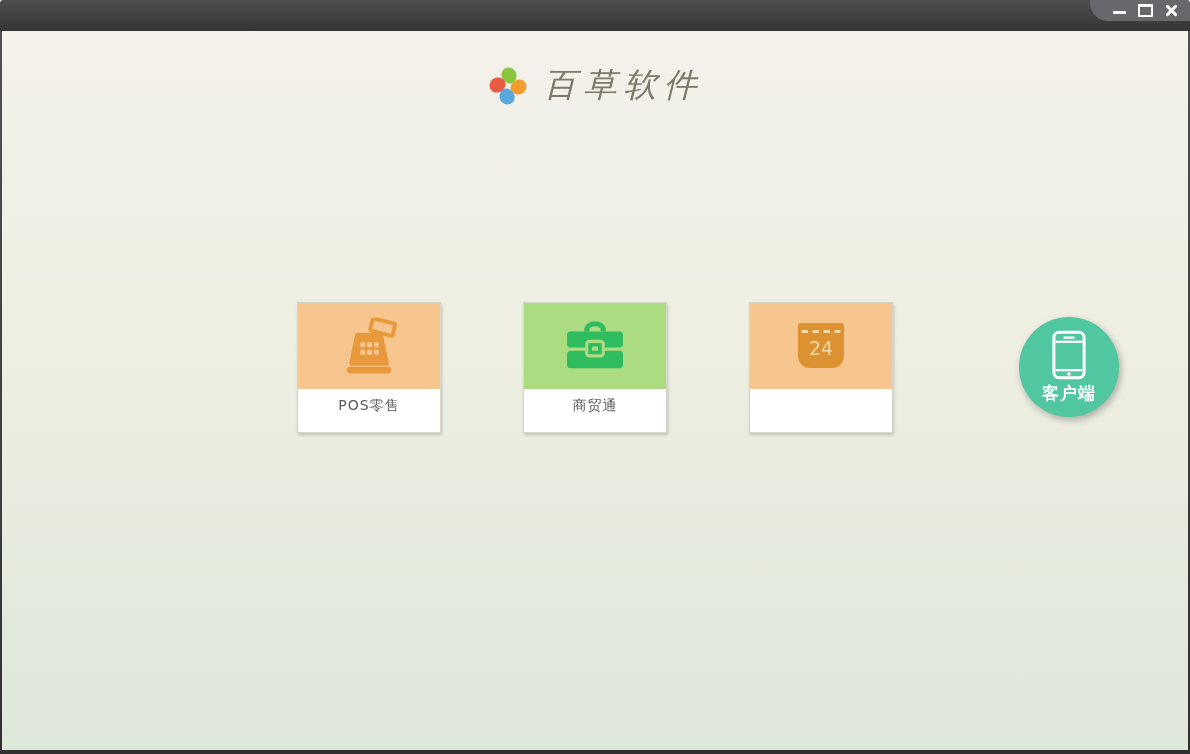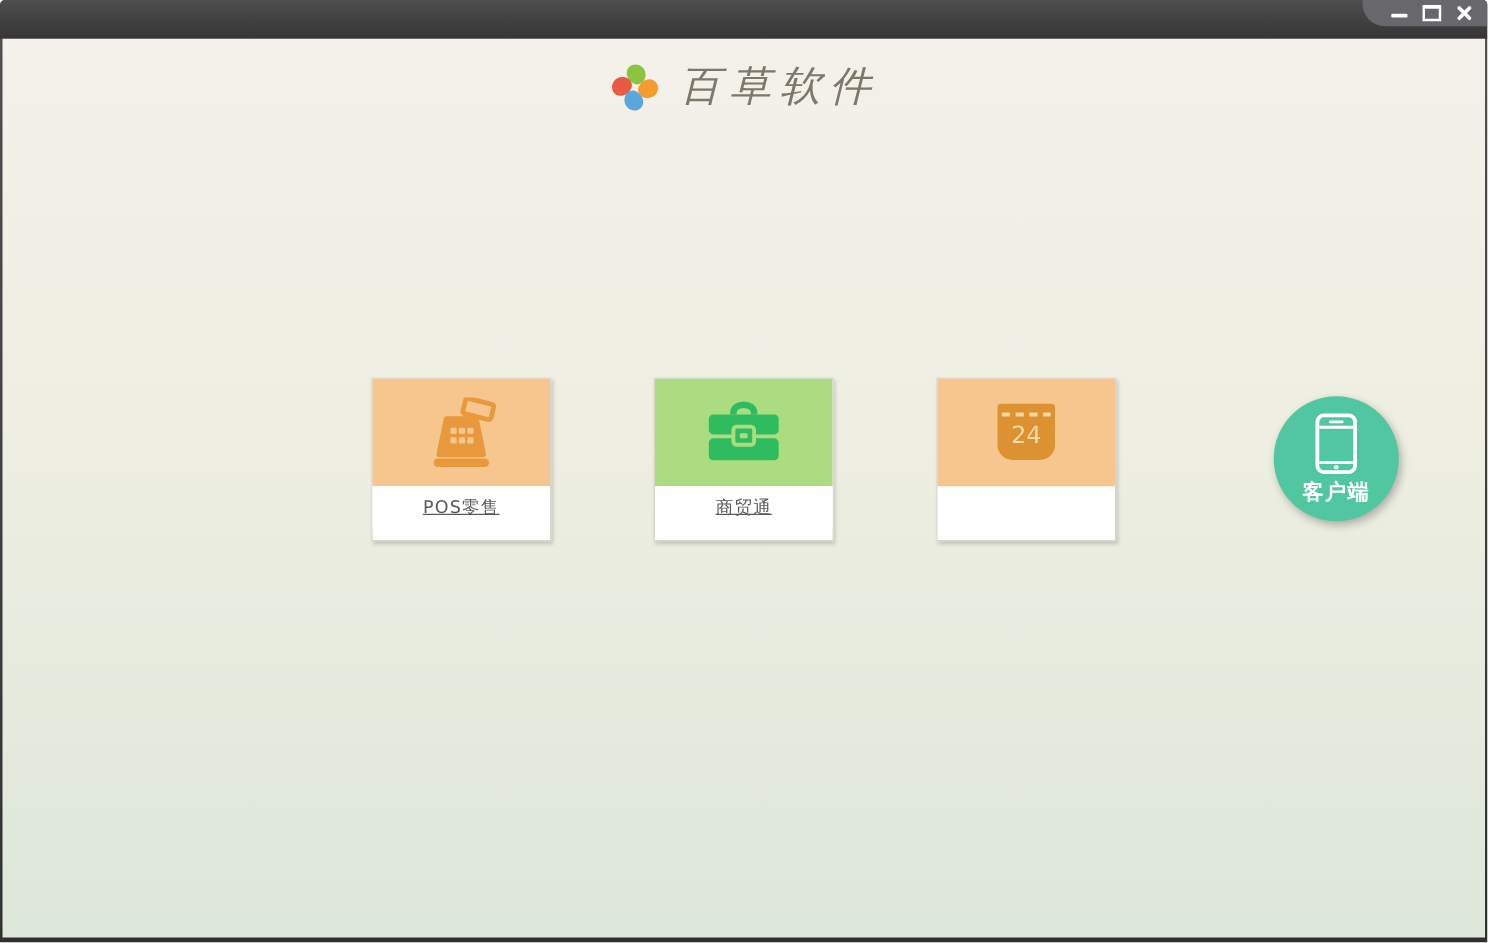--- a/index.html
+++ b/index.html
@@ -16,32 +16,32 @@
     background:#67676c;border-bottom-left-radius:18px;
     display:flex;align-items:center;gap:8px;padding:0 10px 0 20px;}
   .ctrl{width:18px;height:18px;display:flex;align-items:center;justify-content:center;cursor:pointer;}
   .min-glyph{width:13px;height:3px;background:#fff;border-radius:1px;margin-top:4px;}
   .max-glyph{width:11px;height:8px;border:2px solid #fff;border-top-width:3px;background:transparent;}
 
   
   .content{position:absolute;top:31px;left:2px;right:2px;bottom:4px;
     background:linear-gradient(#f3f1ea 0%,#eeeee2 45%,#dde7da 100%);}
 
-  .brand{display:flex;align-items:center;justify-content:center;gap:15px;padding-top:16px;}
+  .brand{display:flex;align-items:center;justify-content:center;gap:15px;padding-top:32px;}
   .app-title{font-family:"DejaVu Serif","Liberation Serif",serif;font-style:italic;
     font-size:33px;color:#7c786a;letter-spacing:7px;}
 
   
   .card{position:absolute;top:271px;width:142px;height:129px;background:#fff;
     border:1px solid #d8d4c9;box-shadow:1px 2px 3px rgba(0,0,0,0.18);cursor:pointer;}
   .card .tile{height:86px;display:flex;align-items:center;justify-content:center;}
   .tile.orange{background:#f7c68e;}
   .tile.green{background:#acdc81;}
   .card .label{height:34px;display:flex;align-items:center;justify-content:center;
-    font-size:14px;color:#595959;letter-spacing:1px;background:#fff;text-decoration:underline;}
+    font-size:14px;color:#595959;letter-spacing:1px;background:#fff;}
   .card-pos{left:295px;}
   .card-trade{left:521px;}
   .card-lean{left:747px;}
 
   
   .client-circle{position:absolute;left:1017px;top:286px;width:100px;height:100px;
     border-radius:50%;background:#50c7a0;box-shadow:2px 3px 7px rgba(0,0,0,0.28);
     display:flex;flex-direction:column;align-items:center;cursor:pointer;}
   .client-circle svg{margin-top:13px;}
   .client-label{margin-top:2px;font-size:17px;font-weight:bold;color:#fff;letter-spacing:1px;}

